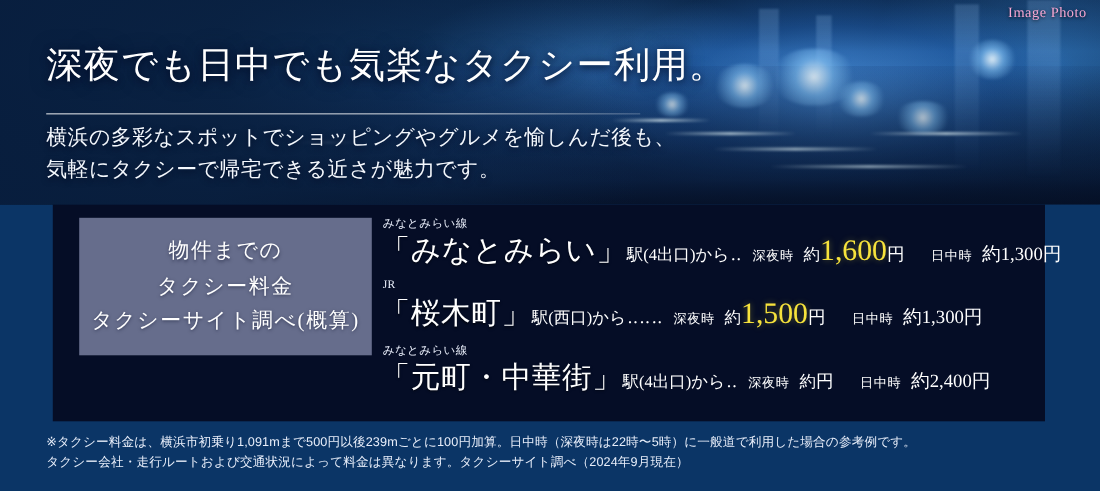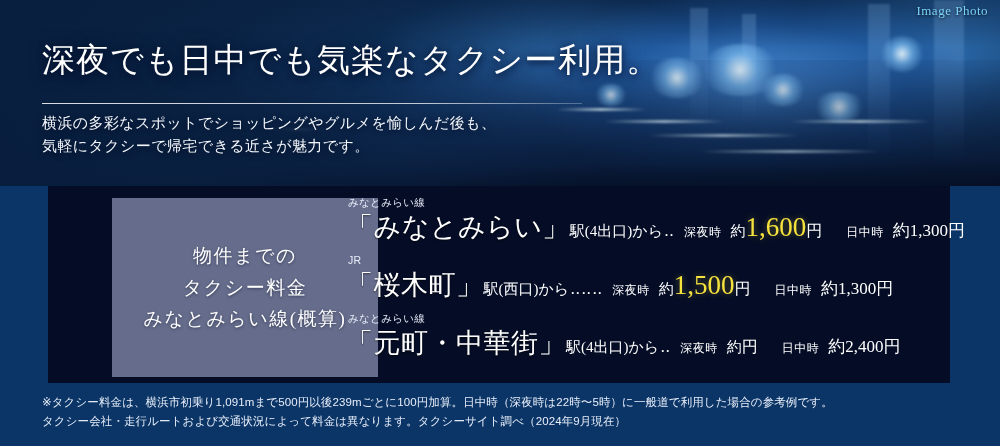--- a/index.html
+++ b/index.html
@@ -71,21 +71,21 @@
     inset: 0;
     background:
       linear-gradient(90deg, rgba(8,30,62,.97) 0%, rgba(9,32,64,.88) 20%, rgba(10,36,70,.35) 42%, rgba(10,36,70,0) 58%),
       linear-gradient(180deg, rgba(8,28,58,.25) 0%, rgba(8,28,58,0) 25%, rgba(6,20,44,.45) 88%, rgba(5,16,38,.85) 100%);
   }
 
   .image-photo-label {
     position: absolute;
     right: 12px;
     top: 3px;
-    color: #7dd3fc;
+    color: #f9a8d4;
     font-size: 13px;
     letter-spacing: .5px;
     font-family: "Liberation Serif", "DejaVu Serif", serif;
     text-shadow: 0 1px 3px rgba(0,0,0,.8);
   }
 
   
   .headline {
     position: absolute;
     left: 42px;
@@ -103,21 +103,21 @@
     left: 42px;
     top: 103px;
     width: 540px;
     height: 1px;
     background: linear-gradient(90deg, rgba(255,255,255,.85) 0%, rgba(255,255,255,.75) 70%, rgba(255,255,255,.25) 100%);
   }
   .subhead {
     position: absolute;
     left: 42px;
     top: 112px;
-    font-size: 15px;
+    font-size: 19px;
     line-height: 1.5;
     color: #f4f8fd;
     letter-spacing: .4px;
     font-family: "Liberation Serif", "DejaVu Serif", serif;
     text-shadow: 0 2px 6px rgba(0,10,35,.95);
     white-space: nowrap;
   }
 
   
   .fare-panel {
@@ -126,26 +126,25 @@
     top: 186px;
     width: 902px;
     height: 197px;
     background: #050d26;
   }
   .sim-box {
     position: absolute;
     left: 24px;
     top: 12px;
     width: 266px;
-    height: 179px;
+    height: 125px;
     background: #666d8c;
     display: flex;
     align-items: center;
     justify-content: center;
-    margin-left: 40px;
   }
   .sim-box-text {
     text-align: center;
     color: #ffffff;
     font-size: 19px;
     line-height: 1.65;
     letter-spacing: 1.5px;
     font-family: "Liberation Serif", "DejaVu Serif", serif;
     text-shadow: 0 1px 3px rgba(20,25,50,.6);
     white-space: nowrap;
@@ -162,21 +161,21 @@
     position: relative;
     height: 58px;
   }
   .line-label {
     position: absolute;
     left: 2px;
     top: 4px;
     font-size: 10.5px;
     color: #e9eefa;
     letter-spacing: .3px;
-    font-family: Liberation Sans, sans-serif;
+    font-family: Liberation Serif, serif;
     white-space: nowrap;
   }
   .fare-line {
     position: absolute;
     left: 0;
     top: 15px;
     display: flex;
     align-items: baseline;
     white-space: nowrap;
     color: #ffffff;
@@ -273,21 +272,21 @@
     <span>横浜の多彩なスポットでショッピングやグルメを愉しんだ後も、</span><br>
     <span>気軽にタクシーで帰宅できる近さが魅力です。</span>
   </div>
 
   <div class="fare-panel">
 
     <div class="sim-box">
       <div class="sim-box-text">
         <span>物件までの</span><br>
         <span>タクシー料金</span><br>
-        <span>みなとみらい線(概算)</span>
+        <span>タクシーサイト調べ(概算)</span>
       </div>
     </div>
 
     <div class="fare-rows">
 
       <div class="fare-row">
         <div class="line-label">みなとみらい線</div>
         <div class="fare-line">
           <span class="station">「みなとみらい」</span>
           <span class="exit">駅(4出口)から</span>

